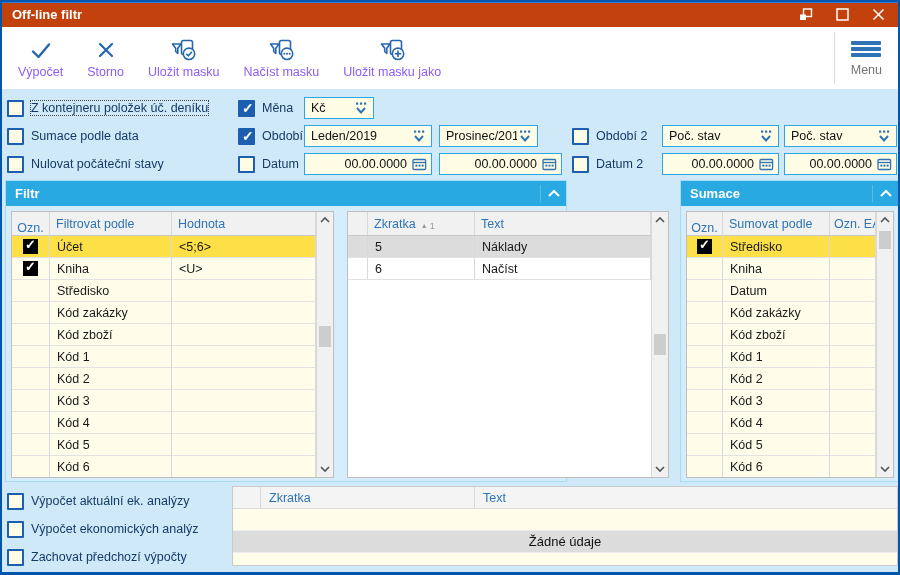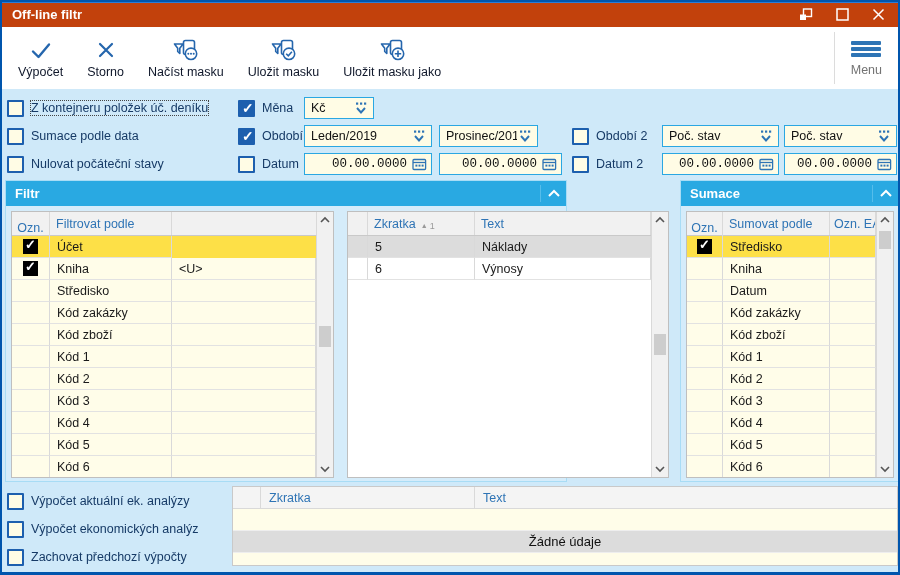--- a/index.html
+++ b/index.html
@@ -14,40 +14,40 @@
   .tb-btns { margin-left:auto; display:flex; gap:16px; align-items:center; }
   .tbtn { width:20px; height:18px; display:flex; align-items:center; justify-content:center; cursor:default; }
 
   
   .toolbar { position:absolute; top:25px; left:0; right:0; height:62px; background:#fff;
              display:flex; align-items:stretch; padding-left:4px; }
   #toolbar-buttons { display:flex; }
   .tool-btn { display:flex; flex-direction:column; align-items:center; justify-content:center;
               gap:2px; padding:4px 12px; }
   .tool-btn .ticon { height:26px; display:flex; align-items:center; justify-content:center; }
-  .tool-btn .lbl { font-size:12.5px; color:#0f172a; white-space:nowrap; }
+  .tool-btn .lbl { font-size:12.5px; color:#8b5cf6; white-space:nowrap; }
   .menu-wrap { margin-left:auto; align-self:center; height:52px; border-left:1px solid #dcdcdc;
                display:flex; align-items:center; padding:0 16px; }
   .menu-btn { display:flex; flex-direction:column; align-items:center; gap:4px; }
   .hamburger i { display:block; width:30px; height:3.5px; background:#2e74b5; margin:2.5px 0; border-radius:1px; }
   .menu-lbl { font-size:12.5px; color:#737373; }
 
   
   .opt-cb { position:absolute; display:flex; align-items:center; gap:7px; height:22px; }
   .box { width:17px; height:17px; border:2px solid #1d5fae; background:#fffce5; border-radius:1px;
          flex:none; position:relative; }
   .box.on { background:#1d5fae; border-color:#1d5fae; }
   .box.on::after { content:"✓"; position:absolute; left:2px; top:-2px; color:#fff;
                    font-size:14px; font-weight:bold; }
   .cb-lbl { font-size:12.5px; color:#163a66; white-space:nowrap; }
   .focus-dotted { outline:1px dotted #444; }
   .field { position:absolute; height:22px; background:#fffce5; border:1px solid #2aa7e2;
            display:flex; align-items:center; padding:0 4px 0 6px; font-size:12.5px; color:#111; }
   .field .val { flex:1; white-space:nowrap; overflow:hidden; }
-  .field.date .val { text-align:right; padding-right:5px;font-family:Liberation Mono, monospace; }
+  .field.date .val { text-align:right; padding-right:5px; }
   .glyph { flex:none; display:flex; align-items:center; }
 
   
   .panel { position:absolute; top:178px; height:302px; background:#d5ecfa; border:1px solid #a8dcf5; }
   .panel.filtr { left:3px; width:562px; }
   .panel.sumace { left:678px; width:219px; }
   .panel-header { height:25px; background:#29a9e2; color:#fff; font-weight:bold; font-size:13px;
                   display:flex; align-items:center; padding:0 9px; position:relative; }
   .collapse { position:absolute; right:6px; top:4px; width:20px; height:17px; display:flex;
               align-items:center; justify-content:center; border-left:1px solid #55bdeb; padding-left:6px; }
@@ -138,37 +138,37 @@
             </svg>
           </span>
           <span class="lbl">Storno</span>
         </div>
         <div class="tool-btn">
           <span class="ticon">
             <svg width="27" height="22">
               <rect x="11.5" y="1.5" width="11" height="14" rx="2" fill="none" stroke="#2566ad" stroke-width="1.6"></rect>
               <path d="M2.5 5 h8.5 l-3.2 4.2 v5.3 l-2.1 -2.1 v-3.2 Z" fill="#fff" stroke="#2566ad" stroke-width="1.6" stroke-linejoin="round"></path>
               <circle cx="19" cy="14.8" r="5.7" fill="#fff" stroke="#2566ad" stroke-width="1.6"></circle>
-              <circle cx="16.3" cy="14.8" r="1" fill="#2566ad"></circle>
-              <circle cx="19" cy="14.8" r="1" fill="#2566ad"></circle>
-              <circle cx="21.7" cy="14.8" r="1" fill="#2566ad"></circle>
-            </svg>
-          </span>
-          <span class="lbl">Načíst masku</span>
+              <polyline points="16.2,14.8 18.3,16.9 21.9,12.8" fill="none" stroke="#2566ad" stroke-width="1.6"></polyline>
+            </svg>
+          </span>
+          <span class="lbl">Uložit masku</span>
         </div>
         <div class="tool-btn">
           <span class="ticon">
             <svg width="27" height="22">
               <rect x="11.5" y="1.5" width="11" height="14" rx="2" fill="none" stroke="#2566ad" stroke-width="1.6"></rect>
               <path d="M2.5 5 h8.5 l-3.2 4.2 v5.3 l-2.1 -2.1 v-3.2 Z" fill="#fff" stroke="#2566ad" stroke-width="1.6" stroke-linejoin="round"></path>
               <circle cx="19" cy="14.8" r="5.7" fill="#fff" stroke="#2566ad" stroke-width="1.6"></circle>
-              <polyline points="16.2,14.8 18.3,16.9 21.9,12.8" fill="none" stroke="#2566ad" stroke-width="1.6"></polyline>
-            </svg>
-          </span>
-          <span class="lbl">Uložit masku</span>
+              <circle cx="16.3" cy="14.8" r="1" fill="#2566ad"></circle>
+              <circle cx="19" cy="14.8" r="1" fill="#2566ad"></circle>
+              <circle cx="21.7" cy="14.8" r="1" fill="#2566ad"></circle>
+            </svg>
+          </span>
+          <span class="lbl">Načíst masku</span>
         </div>
         <div class="tool-btn">
           <span class="ticon">
             <svg width="27" height="22">
               <rect x="11.5" y="1.5" width="11" height="14" rx="2" fill="none" stroke="#2566ad" stroke-width="1.6"></rect>
               <path d="M2.5 5 h8.5 l-3.2 4.2 v5.3 l-2.1 -2.1 v-3.2 Z" fill="#fff" stroke="#2566ad" stroke-width="1.6" stroke-linejoin="round"></path>
               <circle cx="19" cy="14.8" r="5.7" fill="#fff" stroke="#2566ad" stroke-width="1.6"></circle>
               <path d="M19 11.6 v6.4 M15.8 14.8 h6.4" stroke="#2566ad" stroke-width="1.6"></path>
             </svg>
           </span>
@@ -338,27 +338,31 @@
 
     <div class="grid filtr-left">
       <div class="gbody">
         <div class="g-hrow">
           <div class="g-hcell center" style="width:38px">
               <span>Ozn.</span>
             </div>
           <div class="g-hcell" style="width:122px">
               <span>Filtrovat podle</span>
             </div>
+          <div class="g-hcell" style="width:144px">
+              <span>Hodnota</span>
+            </div>
         </div>
         <div id="filtr-rows">
             <div class="g-row sel">
               <div class="g-cell center" style="width: 38px;">
                 <span class="gcheck"></span>
               </div>
               <div class="g-cell" style="width: 122px;">Účet</div>
+              <div class="g-cell" style="width: 144px;">&lt;5;6&gt;</div>
             </div>
             <div class="g-row">
               <div class="g-cell center" style="width: 38px;">
                 <span class="gcheck"></span>
               </div>
               <div class="g-cell" style="width: 122px;">Kniha</div>
               <div class="g-cell" style="width: 144px;">&lt;U&gt;</div>
             </div>
             <div class="g-row">
               <div class="g-cell center" style="width: 38px;"></div>
@@ -437,21 +441,21 @@
         </div>
         <div id="zkratky-rows">
             <div class="g-row sel">
               <div class="g-cell" style="width: 20px;"></div>
               <div class="g-cell" style="width: 107px;">5</div>
               <div class="g-cell" style="width: 176px;">Náklady</div>
             </div>
             <div class="g-row">
               <div class="g-cell" style="width: 20px;"></div>
               <div class="g-cell" style="width: 107px;">6</div>
-              <div class="g-cell" style="width: 176px;">Výnosy</div>
+              <div class="g-cell" style="width: 176px;">Načíst</div>
             </div>
           </div>
       </div>
       <div class="vscroll">
         <span class="sarrow up">
             <svg width="12" height="8">
               <polyline points="2,6 6,2 10,6" fill="none" stroke="#555" stroke-width="1.6"></polyline>
             </svg>
           </span>
         <div class="thumb" style="top:122px;height:21px"></div>

